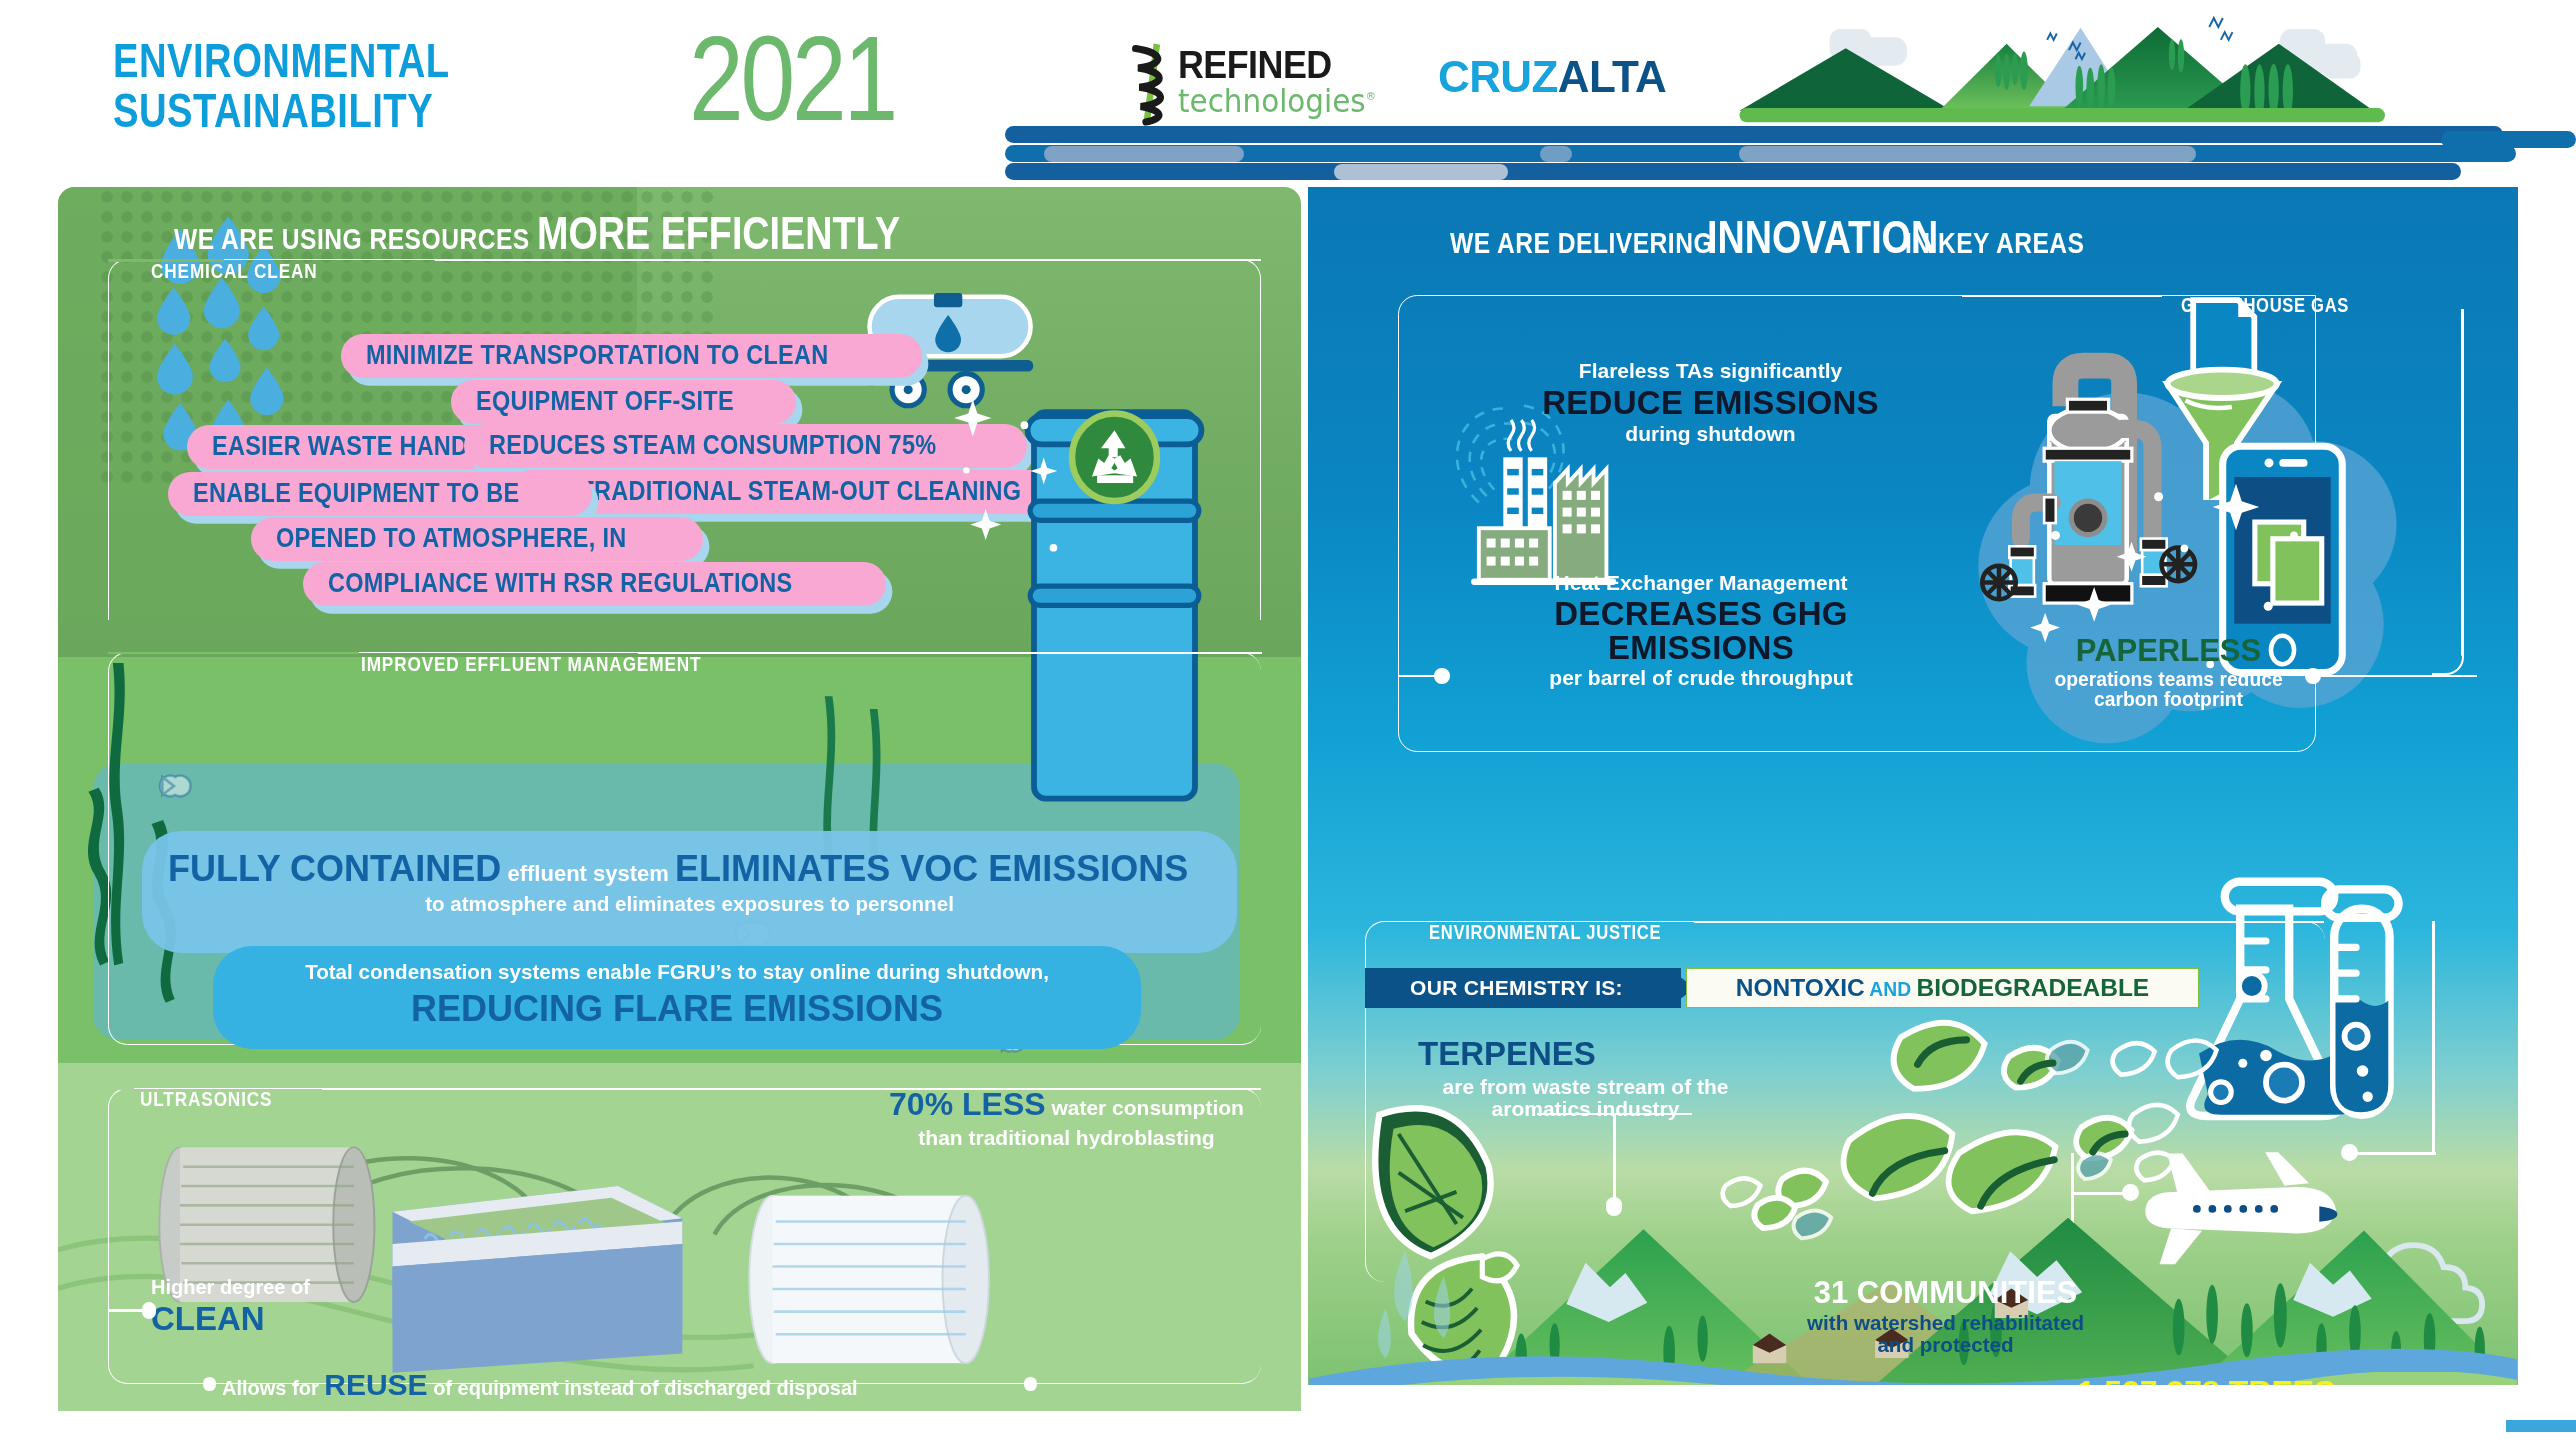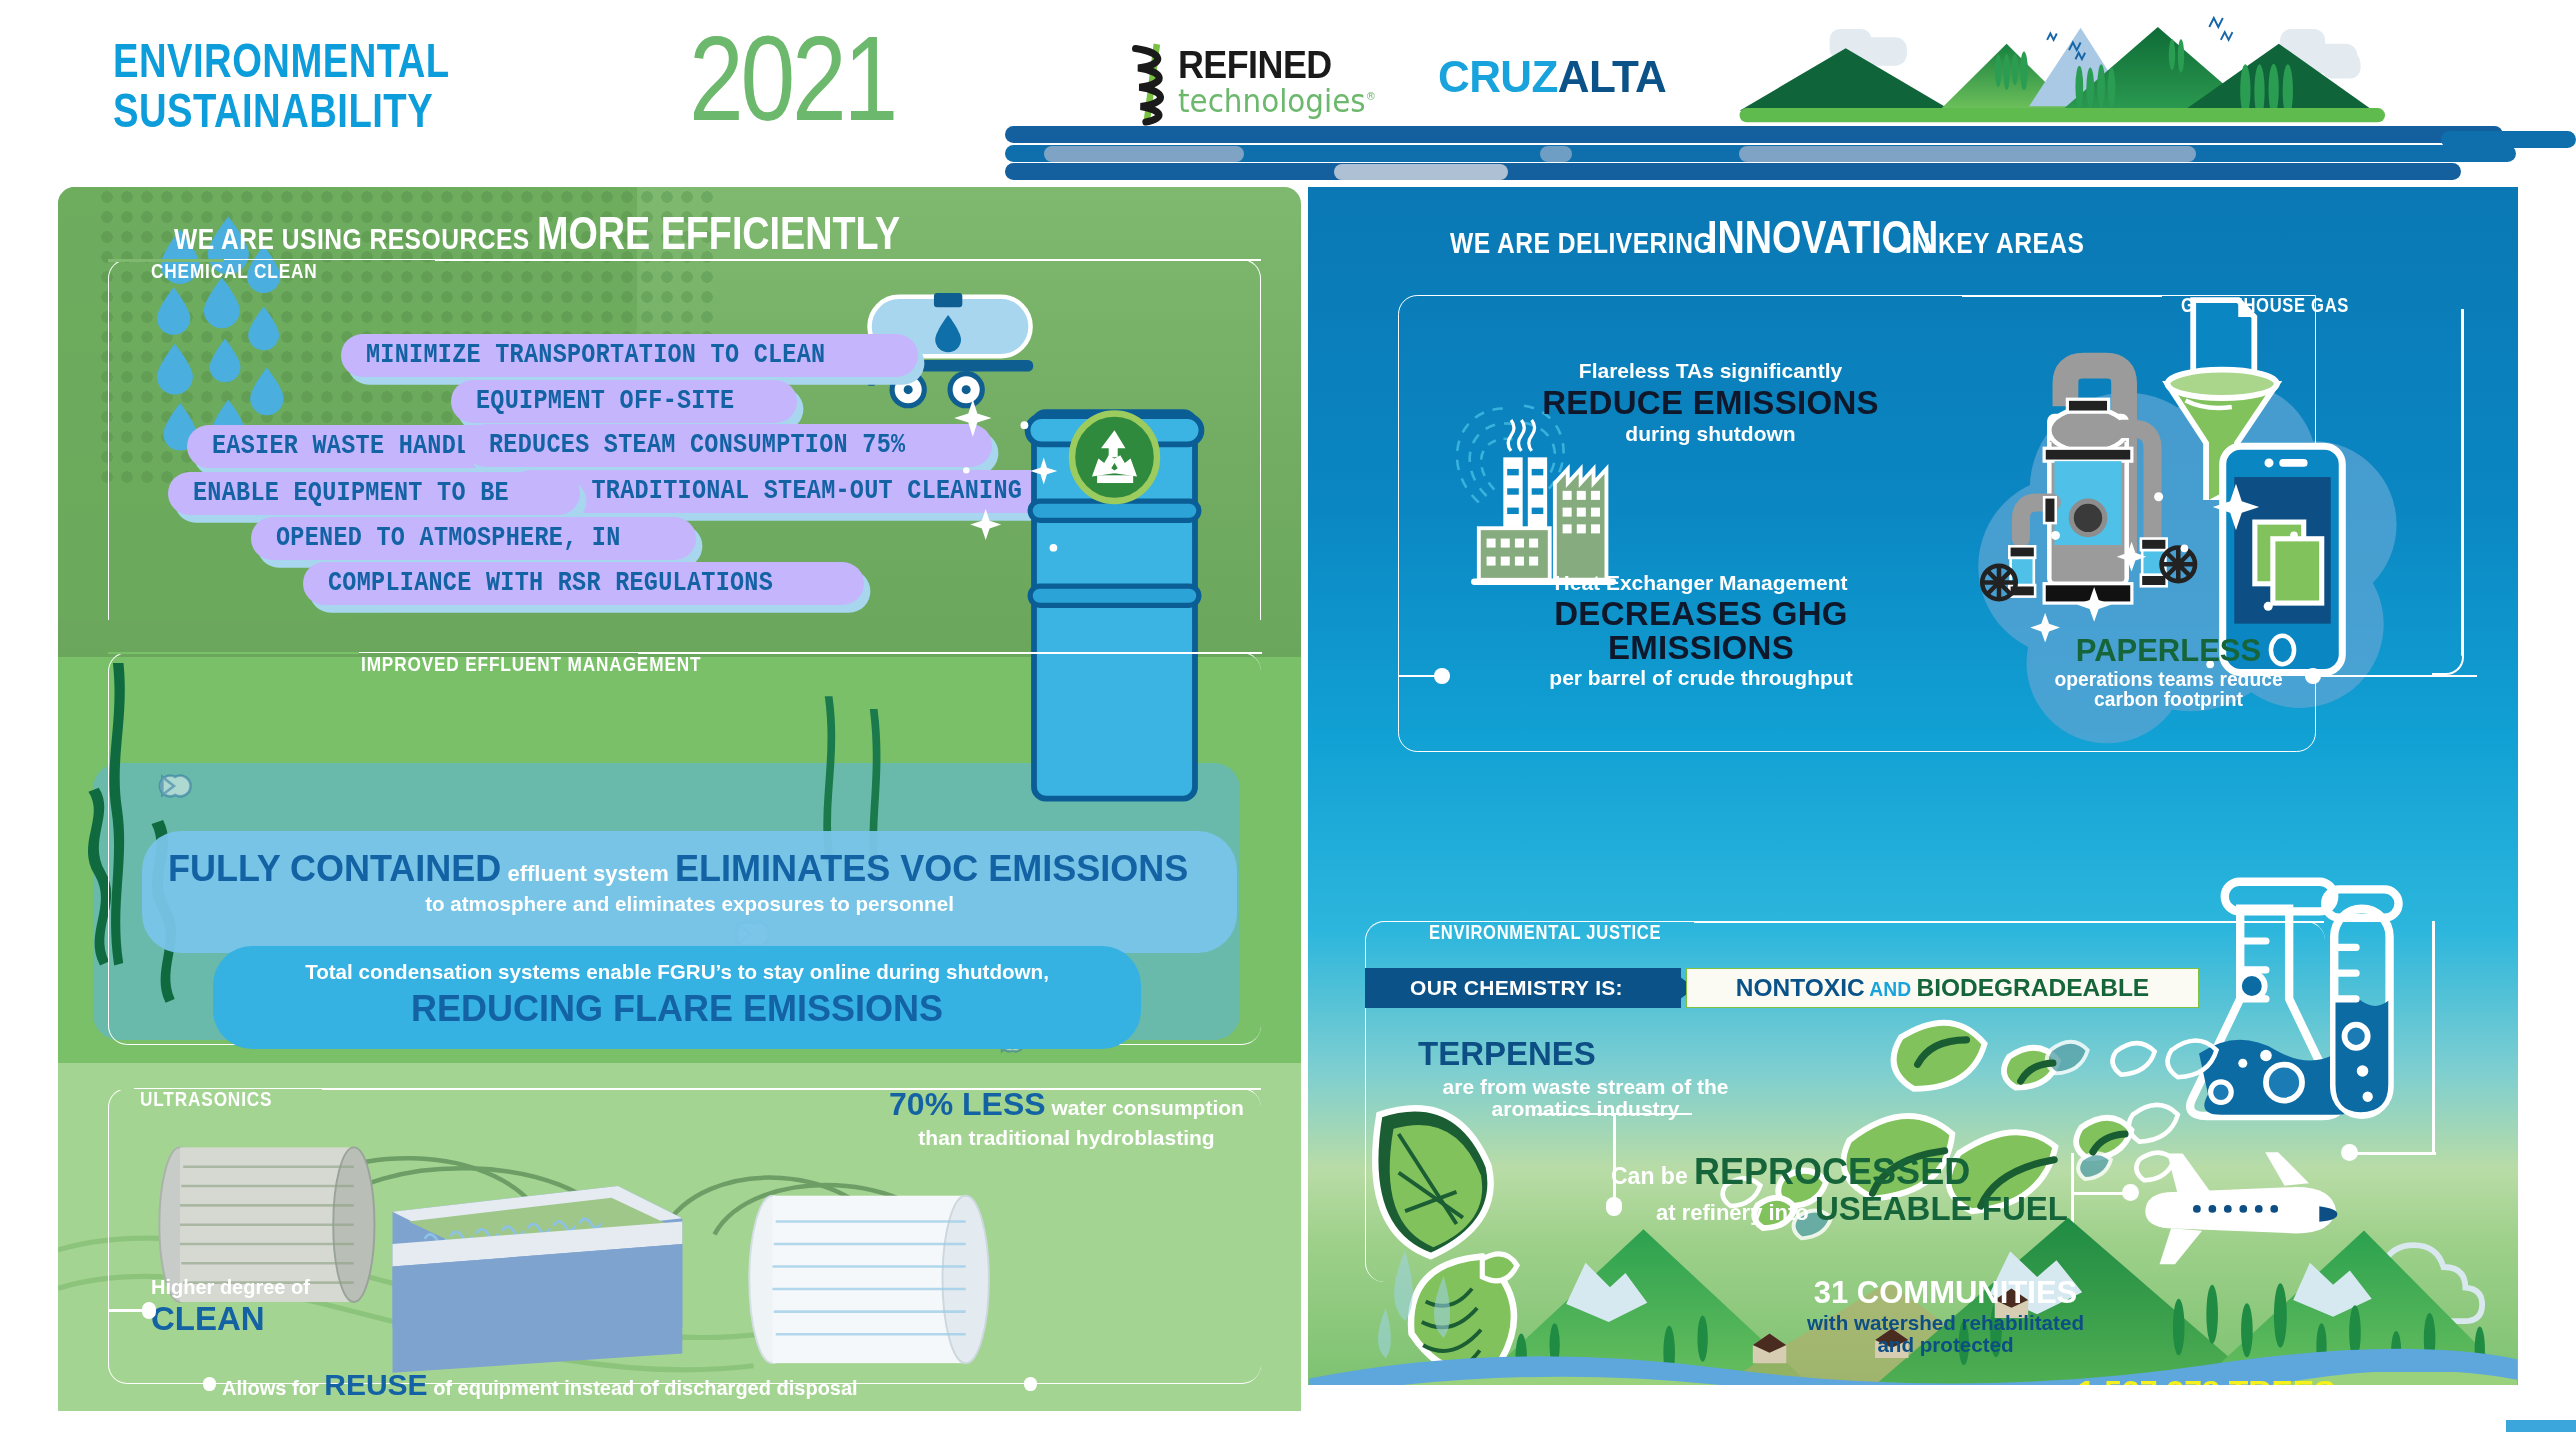--- a/index.html
+++ b/index.html
@@ -66,23 +66,23 @@
 
   .panel-head { position:absolute; white-space:nowrap; color:#fff;
                 font-family:"Liberation Sans Narrow","Liberation Sans",sans-serif; }
   .ph-sm { font-size:30px; font-weight:bold; letter-spacing:0.6px;
            transform:scaleX(.82); transform-origin:left center; display:inline-block;}
   .ph-lg { font-size:46px; font-weight:bold; letter-spacing:0px;
            transform:scaleX(.82); transform-origin:left center; display:inline-block;}
 
   
   .pill { position:absolute; border-radius:45px; padding:6.4px 24.5px; white-space:nowrap;
-          font-family:Liberation Mono, monospace;
+          font-family:Liberation Sans, sans-serif;
           font-weight:bold; font-size:27px; color:#1362a4; letter-spacing:0.3px;
-          background:#c4b5fd; box-shadow:6.4px 7.7px 0 #a9d6ef; }
+          background:#f9a8d4; box-shadow:6.4px 7.7px 0 #a9d6ef; }
   .pill span { display:inline-block; transform:scaleX(.87); transform-origin:left center;}
 
   
   .wpill { position:absolute; border-radius:39px; padding:7.7px 26px; white-space:nowrap;
            font-family:"Liberation Sans Narrow","Liberation Sans",sans-serif; }
   .wp-light { background:rgba(168,214,240,.92); }
   .wp-mid { background:rgba(120,196,233,.95); }
   .wp-dark { background:#35b1e2; }
 
   .bigblue { color:#1362a4; font-weight:bold; }
@@ -707,28 +707,20 @@
       <path d="M140 14 q36 -20 54 10 q-18 36 -54 18z" fill="#82c25c" stroke="#fff" stroke-width="8"></path>
     </svg>
     <svg style="position:absolute;left:52px;top:1044px;width:193px;height:161px" viewBox="0 0 300 250">
       <g fill="#9fd4e8" opacity=".55">
         <path d="M70 30 q24 80 0 110 q-34 -30 0 -110z"></path>
         <path d="M130 70 q20 70 0 96 q-30 -26 0 -96z"></path>
         <path d="M40 120 q16 56 0 78 q-24 -22 0 -78z"></path>
       </g>
     </svg>
 
-    <div class="rtxt" style="left:303px;top:966px;width:490px;text-align:left;">
-      <div>
-        <span class="rt-small" style="font-size:23px;">Can be </span><span style="font-size:36px;font-weight:bold;color:#16653a;">REPROCESSED</span>
-      </div>
-      <div style="padding-left:45px;margin-top:1.3px;">
-        <span class="rt-small" style="font-size:22px;">at refinery into </span><span style="font-size:33px;font-weight:bold;color:#16653a;">USEABLE FUEL</span>
-      </div>
-    </div>
     <div style="position:absolute;left:763px;top:966px;width:2.6px;height:77px;background:#fff;"></div>
     <div style="position:absolute;left:763px;top:1005px;width:58px;height:2.6px;background:#fff;"></div>
     <div style="position:absolute;left:814px;top:997px;width:16.7px;height:16.7px;border-radius:8.4px;background:#fff;"></div>
 
     <svg style="position:absolute;left:818px;top:960px;width:232px;height:129px" viewBox="0 0 360 200">
       <g fill="#fff">
         <path d="M30 100 q0 -26 34 -30 l200 -8 q56 0 62 36 q-6 36 -62 36 l-200 -8 q-34 -4 -34 -26z"></path>
         <path d="M80 72 l-16 -62 l24 0 l42 58z"></path>
         <path d="M70 126 l-18 56 l24 0 l42 -52z"></path>
         <path d="M246 60 l-30 -52 l20 0 l48 48z"></path>

